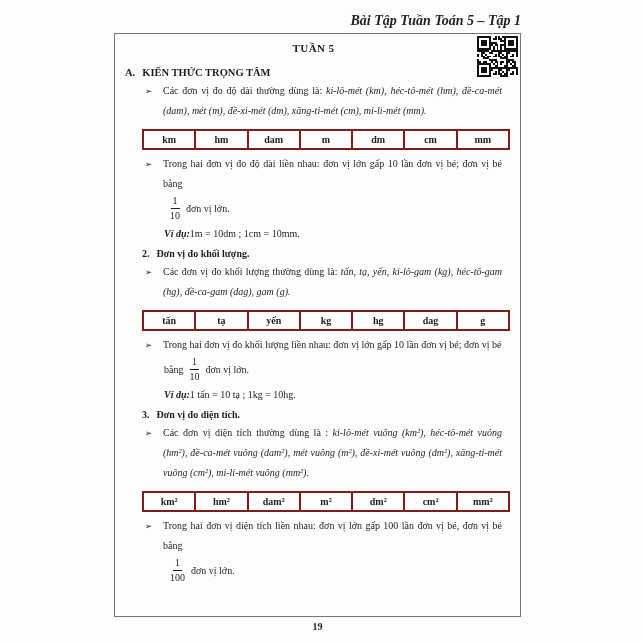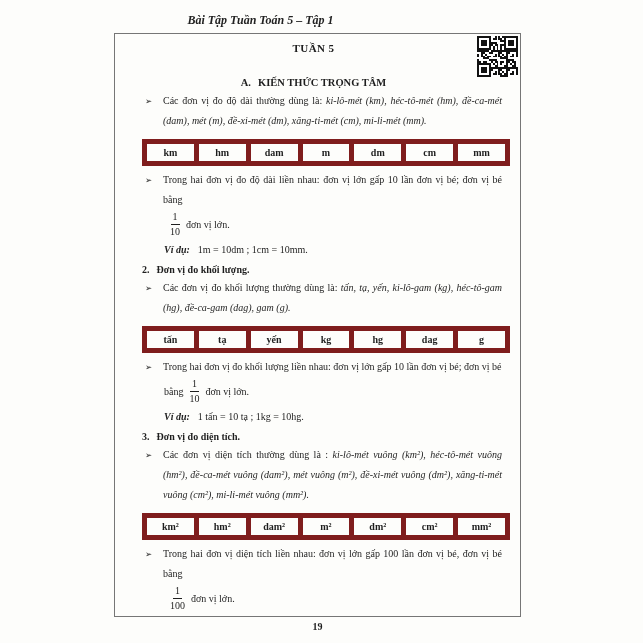--- a/index.html
+++ b/index.html
@@ -2,52 +2,52 @@
 <html><head>
 <meta charset="utf-8">
 <style>
   html,body{margin:0;padding:0;}
   body{
     width:643px;height:643px;position:relative;overflow:hidden;
     background:#fdfdfb;color:#1e1e1e;
     font-family:"Liberation Serif", serif;
   }
   .header-text{
-    position:absolute;top:13px;left:0;width:521px;text-align:center;
-    font-size:12px;font-weight:bold;font-style:italic;color:#222;
+    position:absolute;top:13px;left:0;width:521px;text-align:right;
+    font-size:14px;font-weight:bold;font-style:italic;color:#222;
   }
   .page-box{
     position:absolute;left:114px;top:33px;width:407px;height:584px;
     box-sizing:border-box;border:1.5px solid #767676;
     padding:6px 18px 0 10px;overflow:hidden;
   }
   .qr{position:absolute;top:1.5px;right:2.5px;width:41px;height:41px;background:#fff;}
   .week-title{text-align:center;font-weight:bold;font-size:11px;margin:2px 0 0 0;letter-spacing:.4px;}
-  .main-heading{font-weight:bold;font-size:10.5px;margin:23px 0 0 0;text-align:center;}
+  .main-heading{font-weight:bold;font-size:10.5px;margin:13px 0 0 0;}
   .main-heading .letter{margin-right:7px;}
   .sec-heading{font-weight:bold;font-size:10px;margin:5px 0 0 17px;}
   .sec-num{margin-right:7px;}
   .bullet{display:flex;margin:3px 0 0 20px;}
   .marker{
     font-family:"DejaVu Sans", sans-serif;font-size:8.5px;line-height:20px;
     width:12px;margin-right:6px;flex:0 0 auto;color:#1e1e1e;
   }
   .btext{margin:0;font-size:10px;line-height:20px;text-align:justify;flex:1;}
   .it{font-style:italic;}
   .units-table{border-collapse:collapse;table-layout:fixed;width:368px;margin:8px 0 4px 17px;}
   .units-table td{
-    border:5px solid #7f1d1d;text-align:center;font-weight:bold;
+    border:2px solid #7f1d1d;text-align:center;font-weight:bold;
     font-size:10px;height:17px;padding:0;
   }
   .frac-line{display:flex;align-items:center;gap:6px;margin:1px 0 0 39px;font-size:10px;}
   .frac{display:inline-flex;flex-direction:column;align-items:center;line-height:12px;font-size:10px;}
   .frac .num{border-bottom:1px solid #1e1e1e;padding:0 2px 1px 2px;}
   .frac .den{padding-top:1px;}
   .example{margin:3px 0 0 39px;font-size:10px;line-height:18px;}
-  .ex-label{font-weight:bold;font-style:italic;margin-right:8px;}
+  .ex-label{font-weight:bold;font-style:italic;margin-right:0;}
   .page-number{
     position:absolute;top:621px;left:114px;width:407px;text-align:center;
     font-weight:bold;font-size:10px;
   }
 </style>
 </head>
 <body>
 
 <div class="header-text">Bài Tập Tuần Toán 5 – Tập 1</div>
 

